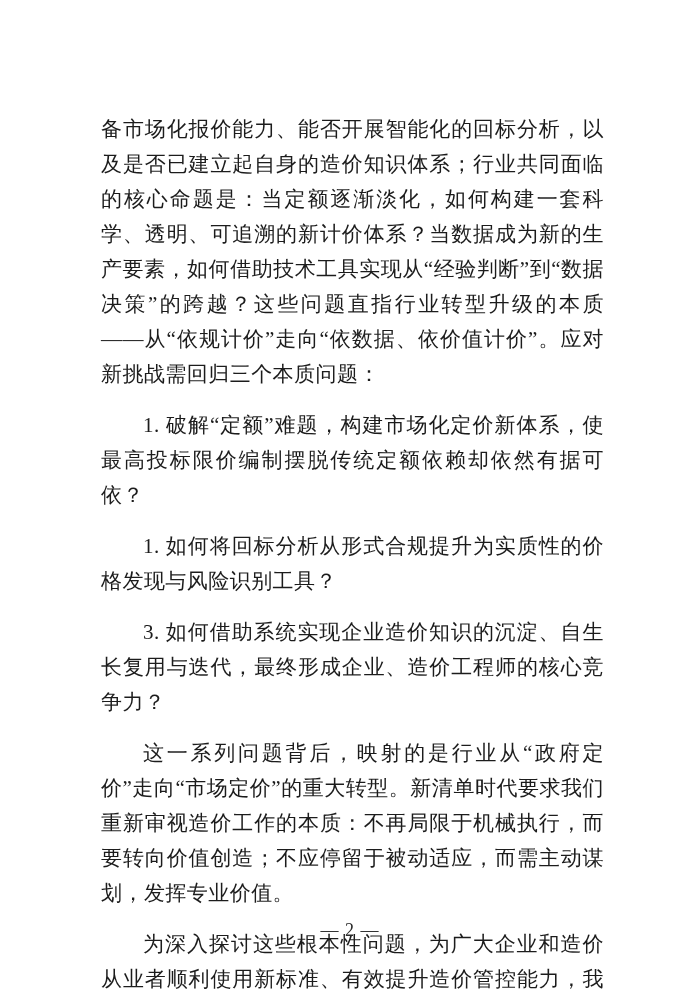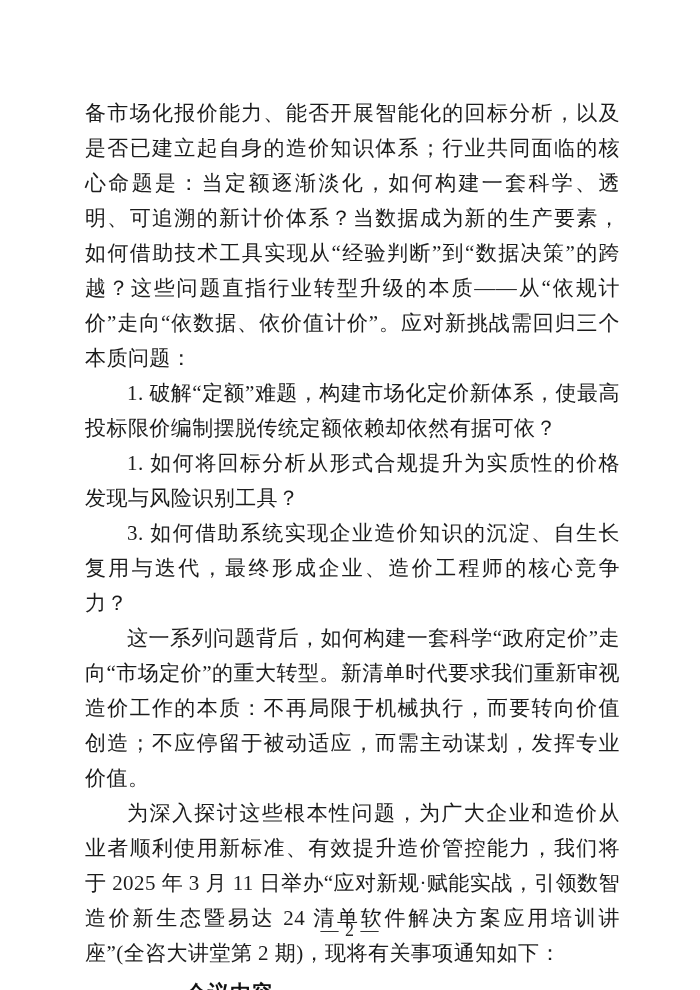--- a/index.html
+++ b/index.html
@@ -21,21 +21,21 @@
     width: 535px;
     font-family: "Liberation Serif", "DejaVu Serif", serif;
     font-size: 21px;
     line-height: 35px;
     letter-spacing: 0.45px;
     color: #1c1c1c;
     text-align: justify;
     text-justify: inter-character;
   }
   .para {
-    margin: 0;
+    margin: 16px;
     padding: 0;
   }
   .para.indent {
     text-indent: 2em;
   }
   .heading {
     margin: 4px 0 0 0;
     padding: 0;
     text-indent: 2.7em;
     font-family: "Liberation Sans", "DejaVu Sans", sans-serif;
@@ -59,18 +59,18 @@
 </style>
 </head>
 <body>
 
 <div class="page">
   <main class="doc-body">
     <p class="para">备市场化报价能力、能否开展智能化的回标分析，以及是否已建立起自身的造价知识体系；行业共同面临的核心命题是：当定额逐渐淡化，如何构建一套科学、透明、可追溯的新计价体系？当数据成为新的生产要素，如何借助技术工具实现从“经验判断”到“数据决策”的跨越？这些问题直指行业转型升级的本质——从“依规计价”走向“依数据、依价值计价”。应对新挑战需回归三个本质问题：</p>
     <p class="para indent">1. 破解“定额”难题，构建市场化定价新体系，使最高投标限价编制摆脱传统定额依赖却依然有据可依？</p>
     <p class="para indent">1. 如何将回标分析从形式合规提升为实质性的价格发现与风险识别工具？</p>
     <p class="para indent">3. 如何借助系统实现企业造价知识的沉淀、自生长复用与迭代，最终形成企业、造价工程师的核心竞争力？</p>
-    <p class="para indent">这一系列问题背后，如何构建一套科学“政府定价”走向“市场定价”的重大转型。新清单时代要求我们重新审视造价工作的本质：不再局限于机械执行，而要转向价值创造；不应停留于被动适应，而需主动谋划，发挥专业价值。</p>
+    <p class="para indent">这一系列问题背后，映射的是行业从“政府定价”走向“市场定价”的重大转型。新清单时代要求我们重新审视造价工作的本质：不再局限于机械执行，而要转向价值创造；不应停留于被动适应，而需主动谋划，发挥专业价值。</p>
     <p class="para indent">为深入探讨这些根本性问题，为广大企业和造价从业者顺利使用新标准、有效提升造价管控能力，我们将于 2025 年 3 月 11 日举办“应对新规·赋能实战，引领数智造价新生态暨易达 24 清单软件解决方案应用培训讲座”(全咨大讲堂第 2 期)，现将有关事项通知如下：</p>
     <h2 class="heading">一、会议内容</h2>
   </main>
   <footer class="page-footer">— 2 —</footer>
 </div>
 
 </body></html>

